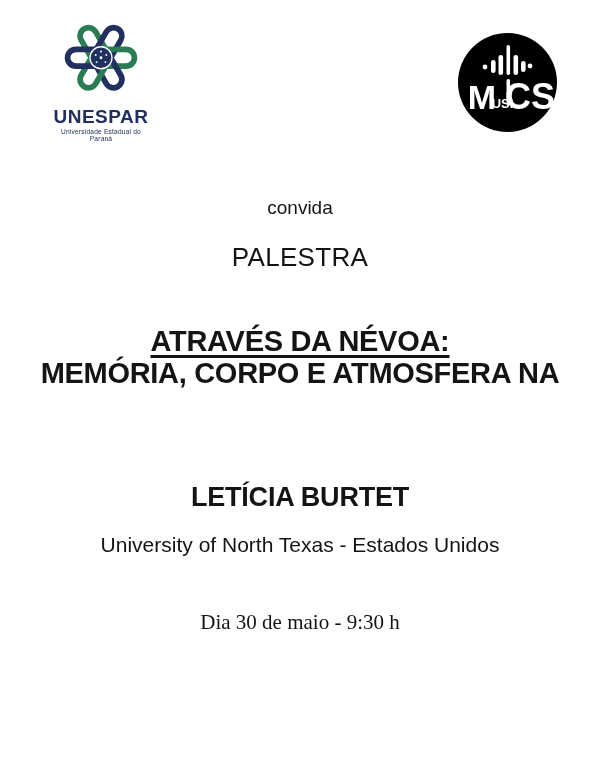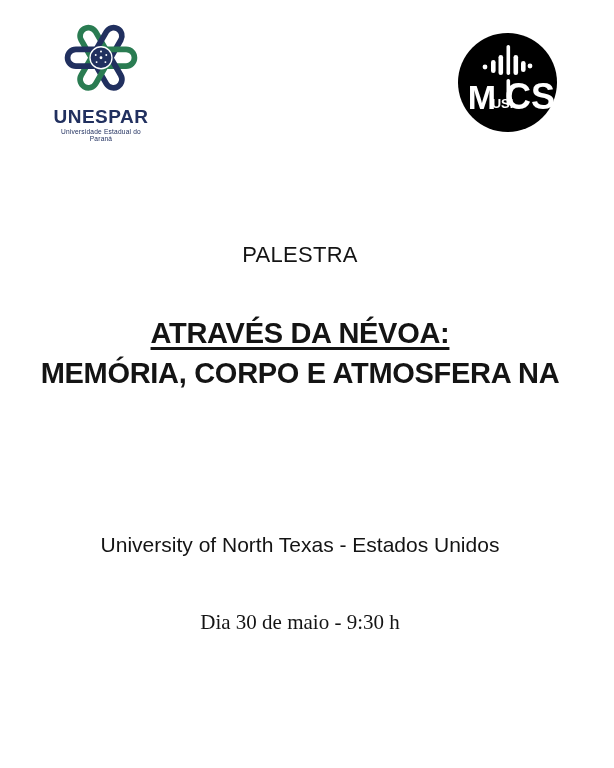--- a/index.html
+++ b/index.html
@@ -53,23 +53,23 @@
   .line {
     position: absolute;
     left: 0;
     right: 14px;
     text-align: center;
     line-height: 1.18;
     white-space: nowrap;
   }
   .invite1   { top: 167px; font-size: 19px; }
   .invite2   { top: 197px; font-size: 19px; }
-  .kind      { top: 242px; font-size: 22px; letter-spacing: 0.3px; }
+  .kind      { top: 242px; font-size: 26px; letter-spacing: 0.3px; }
   .title-l   { font-weight: bold; font-size: 29px; letter-spacing: -0.3px; }
-  .title1    { top: 316px; text-decoration: underline; text-decoration-thickness: 2.5px; text-underline-offset: 4px; }
+  .title1    { top: 324px; text-decoration: underline; text-decoration-thickness: 2.5px; text-underline-offset: 4px; }
   .title2    { top: 356px; }
   .title3    { top: 406px; }
   .speaker   { top: 482px; font-size: 27px; font-weight: bold; letter-spacing: -0.2px; }
   .affil     { top: 533px; font-size: 21px; }
   .datetime  { top: 610px; font-size: 21px; font-family: Liberation Serif, serif; }
   .location  { top: 641px; font-size: 21px; }
 </style>
 </head>
 <body>
 
@@ -127,23 +127,25 @@
       <circle cx="72" cy="33" r="2.4"></circle>
     </g>
 
     <g fill="#ffffff" font-family="Liberation Sans, sans-serif" font-weight="bold" text-anchor="middle">
       <text x="24" y="76" font-size="34">M</text>
       <text x="44.5" y="75" font-size="13">USI</text>
       <text x="72" y="76" font-size="36">CS</text>
     </g>
   </svg>
 
+  <div class="line invite2">convida</div>
 
   <div class="line kind">PALESTRA</div>
 
   <div class="line title-l title1">ATRAVÉS DA NÉVOA:</div>
   <div class="line title-l title2">MEMÓRIA, CORPO E ATMOSFERA NA</div>
 
+  <div class="line speaker">LETÍCIA BURTET</div>
   <div class="line affil">University of North Texas - Estados Unidos</div>
 
   <div class="line datetime">Dia 30 de maio - 9:30 h</div>
 
 </div>
 
 </body></html>

